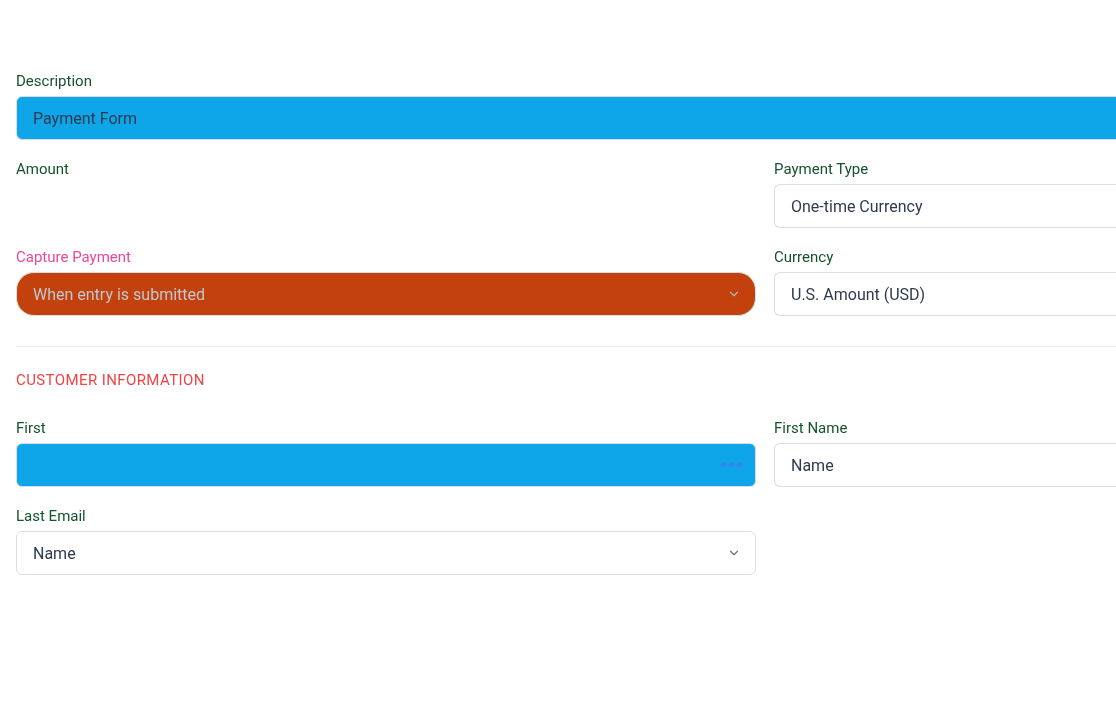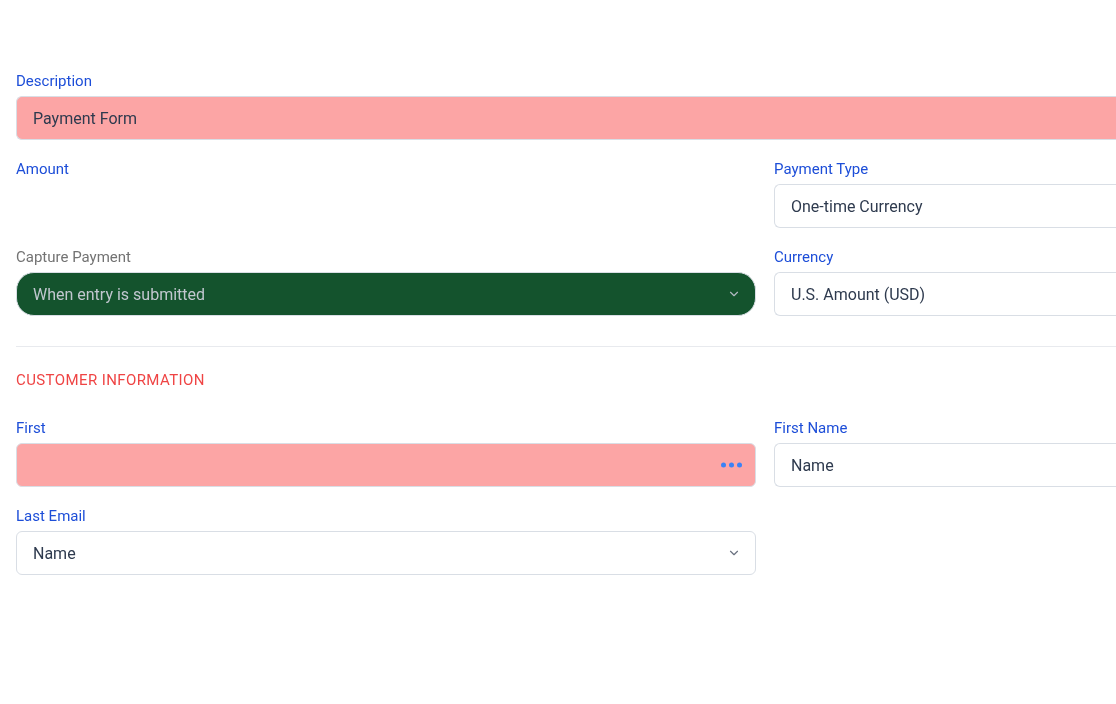--- a/index.html
+++ b/index.html
@@ -35,41 +35,41 @@
     }
     .field-right {
       width: 346px;
       flex-shrink: 0;
     }
     .field-full {
       width: 100%;
     }
     label, .field-label {
       font-size: 15px;
-      color: #1d4ed8;
+      color: #14532d;
       margin-bottom: 6px;
       font-weight: 400;
     }
     .field-label.disabled {
-      color: #737373;
+      color: #ec4899;
     }
     .input-wrap {
       position: relative;
       display: flex;
       align-items: center;
     }
     .text-input {
       width: 100%;
       height: 44px;
       border: 1px solid #d9dee5;
       border-radius: 6px;
       padding: 0 16px;
       font-size: 16px;
       color: #2e3a4e;
-      background: #fca5a5;
+      background: #0ea5e9;
       font-family: inherit;
     }
     .select-like {
       width: 100%;
       height: 44px;
       border: 1px solid #d9dee5;
       border-radius: 6px;
       padding: 0 40px 0 16px;
       font-size: 16px;
       color: #2e3a4e;
@@ -79,21 +79,21 @@
       cursor: pointer;
       position: relative;
     }
     .select-right-edge {
       border-top-right-radius: 0;
       border-bottom-right-radius: 0;
       border-right: none;
     }
     .select-like.disabled {
       color: #c1c7cf;
-      background: #14532d;
+      background: #c2410c;
       cursor: default;
       border-radius: 18px;
     }
     .chevron {
       position: absolute;
       right: 14px;
       top: 50%;
       transform: translateY(-50%);
       width: 14px;
       height: 14px;

